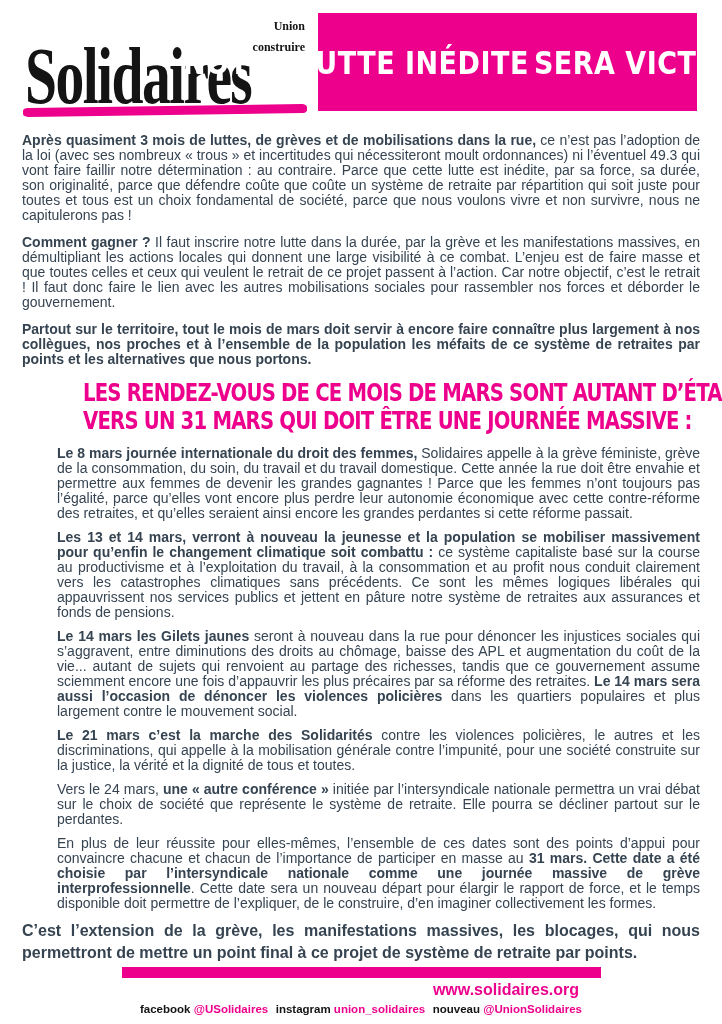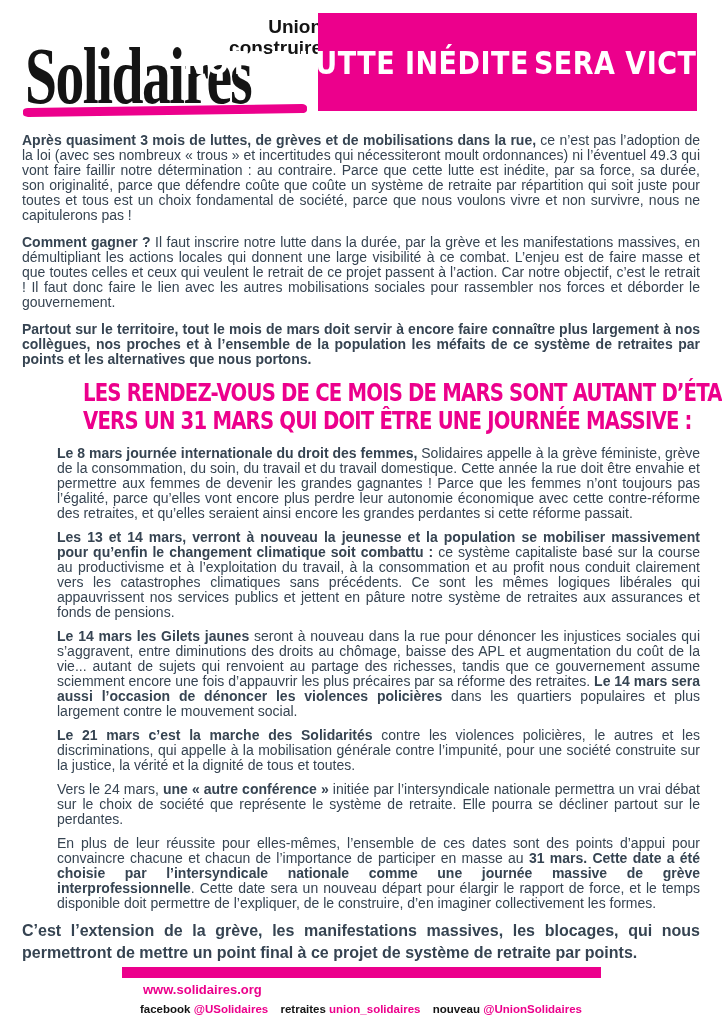--- a/index.html
+++ b/index.html
@@ -14,23 +14,23 @@
     margin:0 auto;
     background:#ffffff;
     font-family:"Liberation Sans", sans-serif;
     color:var(--ink);
     overflow:hidden;
   }
   
   .header{position:relative;height:121px;}
   .logo{position:absolute;left:15px;top:10px;width:300px;height:112px;}
   .logo-sub{
-    position:absolute;left:207px;top:6px;width:100px;text-align:right;
-    font-family:Liberation Sans, sans-serif;font-weight:700;
-    font-size:19px;line-height:21px;color:var(--black);
+    position:absolute;left:190px;top:6px;width:100px;text-align:right;
+    font-family:Liberation Serif, serif;font-weight:700;
+    font-size:12px;line-height:21px;color:var(--black);
   }
   .logo-title{
     position:absolute;left:10px;top:26px;
     font-family:"Liberation Serif", serif;font-weight:700;
     font-size:72px;line-height:72px;letter-spacing:-2px;color:var(--black);
     transform:scale(0.80,1.12);transform-origin:left top;white-space:nowrap;
   }
   .logo-underline{
     position:absolute;left:8px;top:96px;width:284px;height:9px;
     background:var(--pink);border-radius:5px/3px;transform:rotate(-0.8deg);
@@ -65,22 +65,22 @@
   }
   .closing p{
     font-size:16px;line-height:21.5px;font-weight:700;
     margin:8px 0 0;
   }
   
   .footer{position:absolute;left:0;right:0;bottom:8px;}
   .footer-bar{width:479px;height:11px;margin:0 auto;background:var(--pink);}
   .footer-links{
     width:436px;margin:2px auto 0;
-    display:flex;justify-content:space-between;align-items:baseline;
-    font-size:13px;line-height:20px;font-weight:700;
+    display:flex;justify-content:flex-end;align-items:baseline;
+    font-size:16px;line-height:20px;font-weight:700;
   }
   .footer-links a{color:var(--pink);text-decoration:none;cursor:pointer;}
   .footer-social{
     width:442px;margin:2px auto 0;
     display:flex;justify-content:space-between;align-items:center;
     font-size:11.5px;line-height:14px;font-weight:700;
   }
   .footer-social .net{color:var(--black);}
   .footer-social .handle{color:var(--pink);}
   .social-item{cursor:pointer;white-space:nowrap;}
@@ -131,18 +131,18 @@
       </section>
   </main>
 
   <footer class="footer">
     <div class="footer-bar"></div>
     <div class="footer-links">
       <a class="link">www.solidaires.org</a>
     </div>
     <div class="footer-social">
         <span class="social-item"><span class="net">facebook</span> <span class="handle">@USolidaires</span></span>
-        <span class="social-item"><span class="net">retraites</span> <span class="handle">union_solidaires</span></span>
+        <span class="social-item"><span class="net">instagram</span> <span class="handle">union_solidaires</span></span>
         <span class="social-item"><span class="net">nouveau</span> <span class="handle">@UnionSolidaires</span></span>
       </div>
   </footer>
 
 </div>
 
 </body></html>

